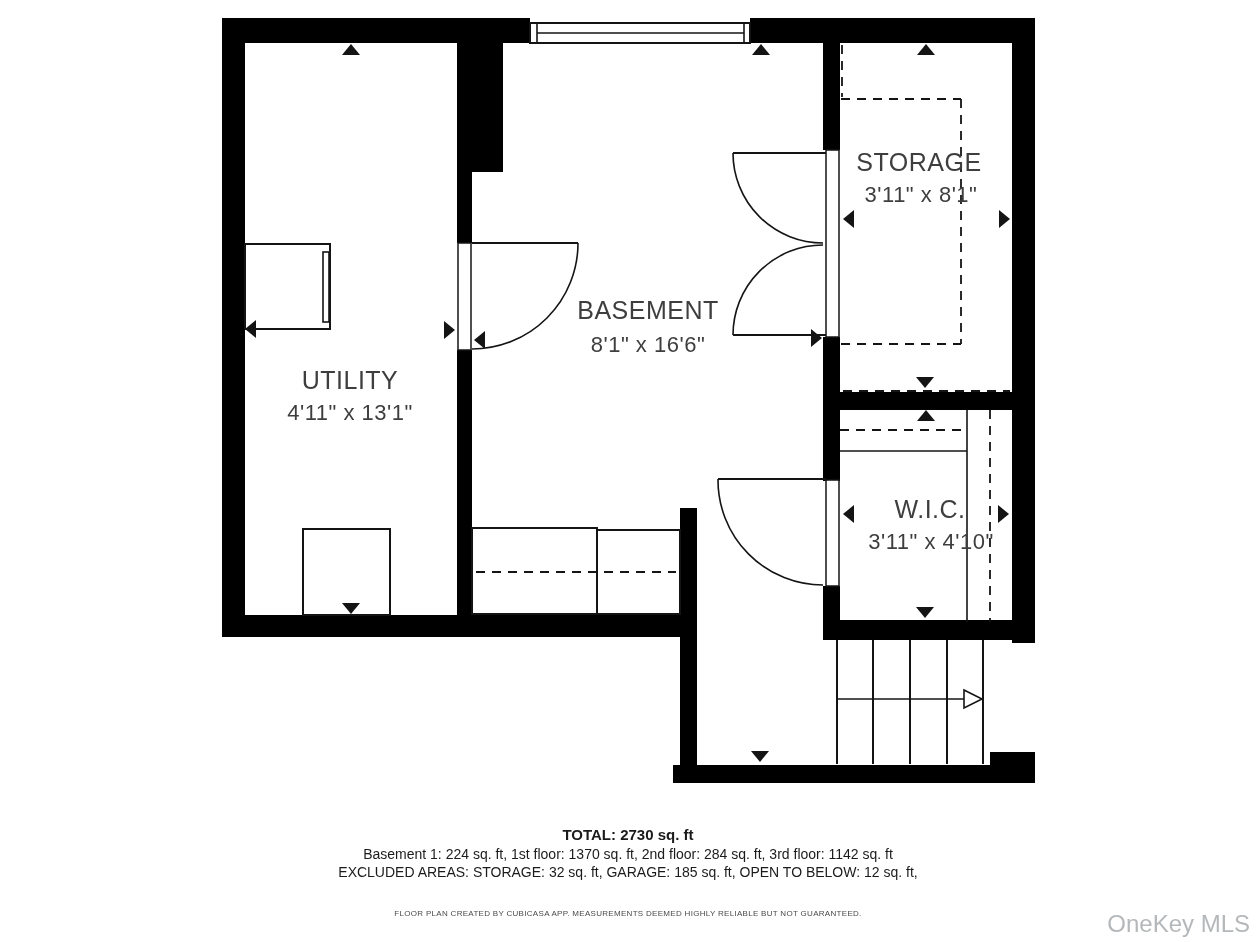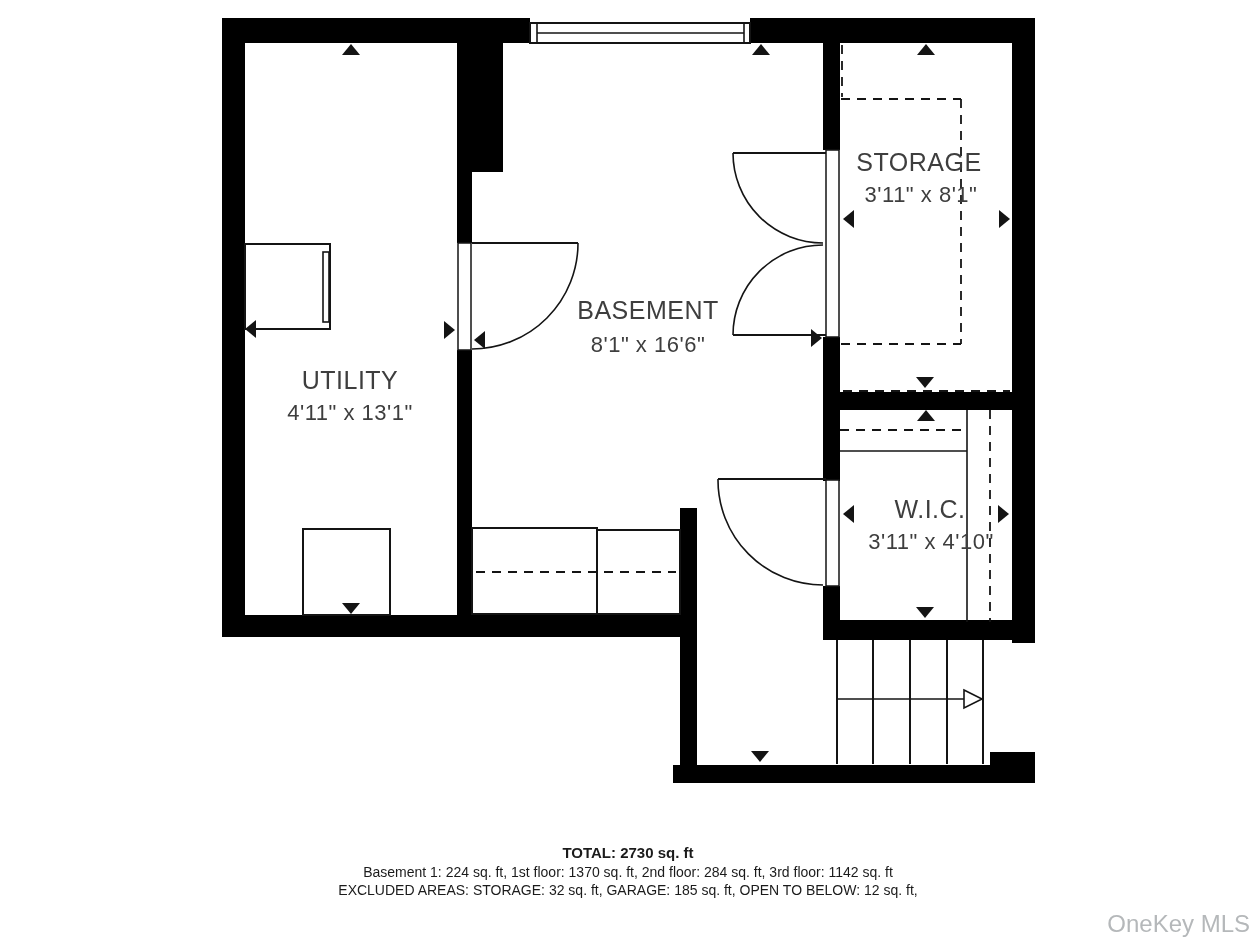--- a/index.html
+++ b/index.html
@@ -10,21 +10,21 @@
   .ln{stroke:var(--line,#141414);stroke-width:2;fill:none;stroke-linecap:butt;}
   .thin{stroke-width:1.6;}
   .dash{stroke:var(--line,#141414);stroke-width:1.8;fill:none;stroke-dasharray:9 7;}
   .fix{fill:#fff;stroke:var(--line,#141414);stroke-width:2;}
   .strip{fill:#fff;stroke:var(--line,#141414);stroke-width:1.5;}
   .mark{fill:var(--line,#141414);stroke:none;}
   .openhead{fill:#fff;stroke:var(--line,#141414);stroke-width:1.6;}
   text{font-family:"Liberation Sans",sans-serif;text-anchor:middle;}
   .rlabel{fill:var(--text,#3e3e3e);font-size:25px;letter-spacing:.5px;}
   .rdim{fill:var(--text,#3e3e3e);font-size:22px;letter-spacing:.5px;}
-  .summary{position:absolute;left:0;width:100%;top:844px;text-align:center;
+  .summary{position:absolute;left:0;width:100%;top:826px;text-align:center;
            color:#1b1b1b;font-size:14px;line-height:18.5px;}
   .summary .total{font-size:15px;font-weight:bold;}
   .disclaimer{position:absolute;left:0;width:100%;top:909px;text-align:center;
               font-size:8px;letter-spacing:.3px;color:#4a4a4a;}
   .watermark{position:absolute;right:6px;top:910px;font-size:24px;
              color:var(--watermark,#b5b8ba);}
 </style>
 </head>
 <body>
 
@@ -140,16 +140,17 @@
       <text class="rdim" x="931" y="549">3'11" x 4'10"</text>
     </g>
   </svg>
 
   <div class="summary">
     <div class="total">TOTAL: 2730 sq. ft</div>
     <div>Basement 1: 224 sq. ft, 1st floor: 1370 sq. ft, 2nd floor: 284 sq. ft, 3rd floor: 1142 sq. ft</div>
     <div>EXCLUDED AREAS: STORAGE: 32 sq. ft, GARAGE: 185 sq. ft, OPEN TO BELOW: 12 sq. ft,</div>
   </div>
 
+  <div class="disclaimer">FLOOR PLAN CREATED BY CUBICASA APP. MEASUREMENTS DEEMED HIGHLY RELIABLE BUT NOT GUARANTEED.</div>
 
   <div class="watermark">OneKey MLS</div>
 
 </div>
 
 </body></html>

